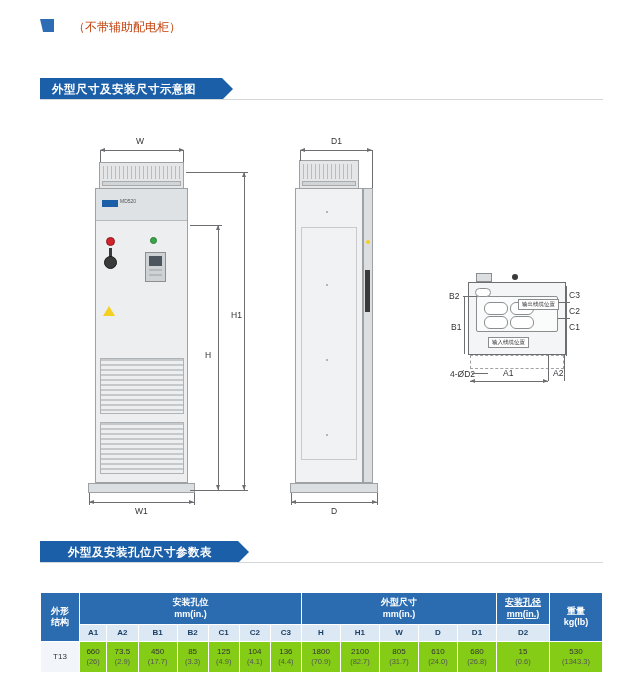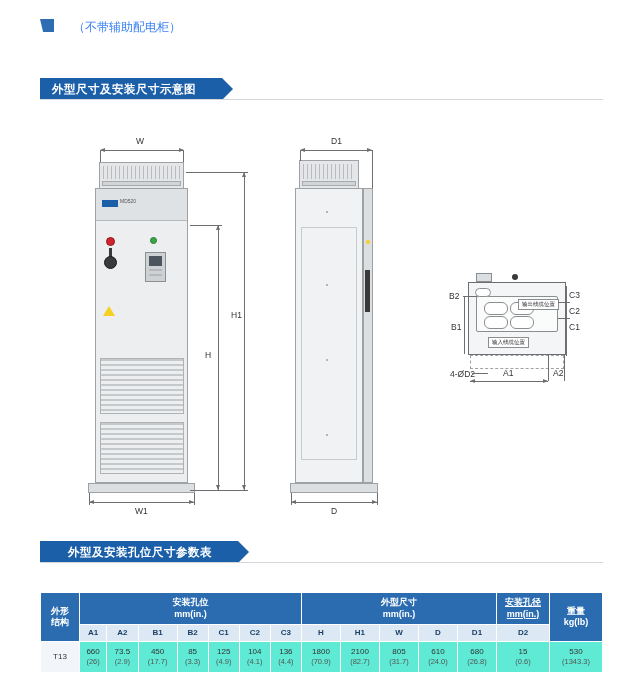--- a/index.html
+++ b/index.html
@@ -33,21 +33,21 @@
     clip-path: polygon(0 0, 100% 0, 100% 100%, 22% 100%);
   }
   .title-main {
     font-size: 17px;
     font-weight: bold;
     color: #1b4f91;
     letter-spacing: 0.4px;
   }
   .title-sub {
     font-size: 12px;
-    color: #3b82f6;
+    color: #c2410c;
     margin-left: 10px;
     text-align: right;
   }
   
   .banner {
     position: absolute;
     height: 22px;
     background: #1b5fa8;
     color: #ffffff;
     font-size: 11.5px;
@@ -335,21 +335,21 @@
     font-size: 9px;
   }
   .hdr-light {
     background: #dce8f4;
     color: #1b3f66;
     font-weight: bold;
     height: 16px;
     font-size: 8px;
   }
   .row-cell {
-    background: #5eead4;
+    background: #84cc16;
     height: 30px;
     font-size: 8px;
     color: #333;
   }
   .row-cell .sub {
     display: block;
     font-size: 7.5px;
     color: #555;
   }
   .row-label {

